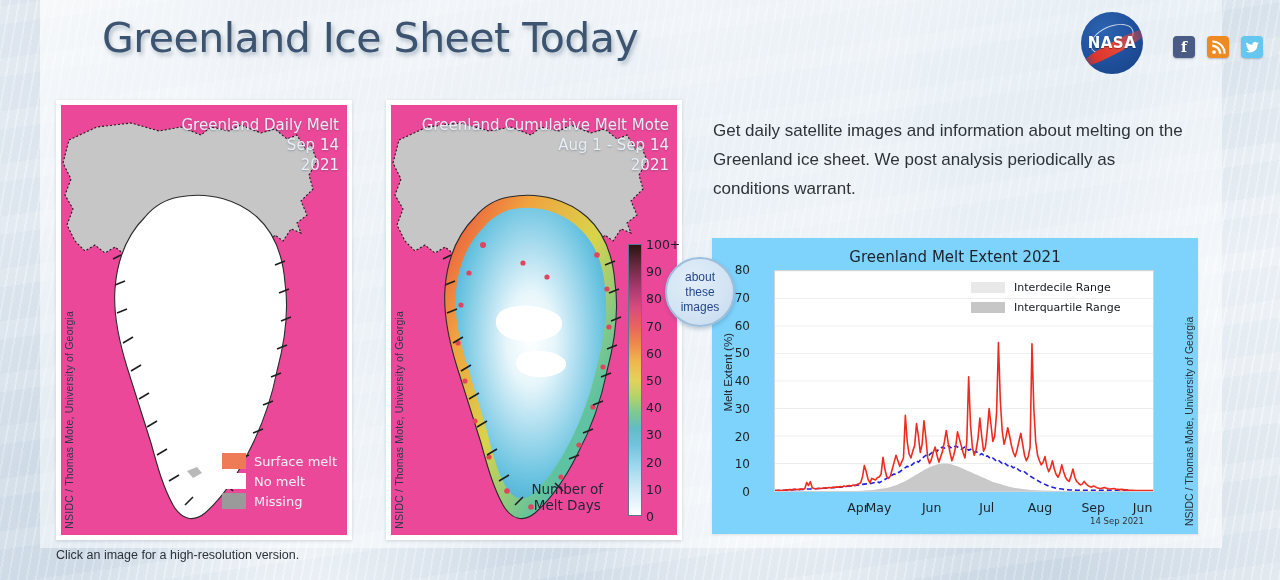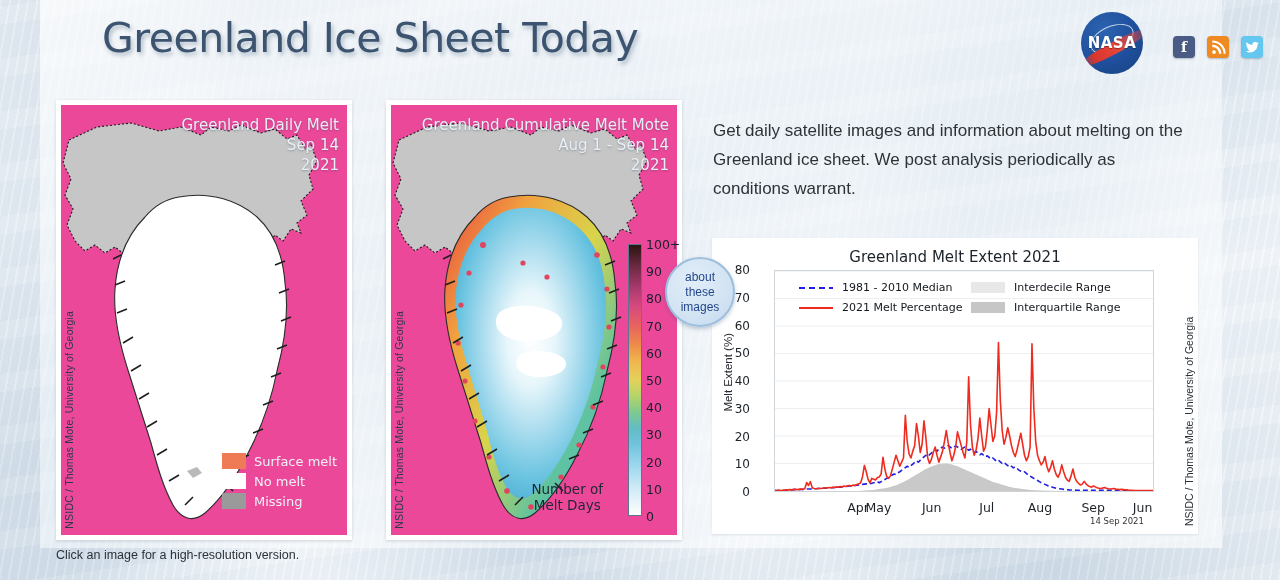--- a/index.html
+++ b/index.html
@@ -151,21 +151,21 @@
   
   #intro {
     position:absolute; left:713px; top:116px; width:480px; z-index:5;
     font-size:17px; line-height:29px; color:#2e3338;
     font-family:"Liberation Sans", sans-serif;
   }
 
   
   #chart-panel {
     position:absolute; left:712px; top:238px; width:486px; height:296px; z-index:5;
-    background:#ffffff;
+    background:#7dd3fc;
     box-shadow:0 1px 2px rgba(100,120,140,0.18);
   }
   #chart-title {
     position:absolute; left:0; right:0; top:10px; text-align:center;
     font-size:15px; color:#1d232b; font-family:"DejaVu Sans", sans-serif;
   }
   #chart-credit {
     position:absolute; right:3px; top:10px; height:278px;
     writing-mode:vertical-rl; transform:rotate(180deg);
     font-size:10.5px; color:#2b323a; display:flex; align-items:center;
@@ -366,38 +366,20 @@
         <line x1="0" y1="111" x2="380" y2="111" stroke="#eceef0" stroke-width="1"></line>
         <line x1="0" y1="83.25" x2="380" y2="83.25" stroke="#eceef0" stroke-width="1"></line>
         <line x1="0" y1="55.5" x2="380" y2="55.5" stroke="#eceef0" stroke-width="1"></line>
         <line x1="0" y1="27.75" x2="380" y2="27.75" stroke="#eceef0" stroke-width="1"></line>
         <line x1="0" y1="0" x2="380" y2="0" stroke="#eceef0" stroke-width="1"></line>
         <path d="M0,222 L1.87,222.00 L3.74,222.00 L5.62,222.00 L7.49,222.00 L9.36,222.00 L11.23,222.00 L13.10,222.00 L14.98,222.00 L16.85,222.00 L18.72,222.00 L20.59,222.00 L22.46,222.00 L24.33,222.00 L26.21,222.00 L28.08,222.00 L29.95,222.00 L31.82,222.00 L33.69,222.00 L35.57,222.00 L37.44,222.00 L39.31,222.00 L41.18,222.00 L43.05,222.00 L44.93,222.00 L46.80,222.00 L48.67,222.00 L50.54,222.00 L52.41,222.00 L54.29,222.00 L56.16,222.00 L58.03,222.00 L59.90,222.00 L61.77,222.00 L63.65,222.00 L65.52,222.00 L67.39,222.00 L69.26,222.00 L71.13,222.00 L73.00,222.00 L74.88,222.00 L76.75,222.00 L78.62,222.00 L80.49,222.00 L82.36,222.00 L84.24,222.00 L86.11,222.00 L87.98,222.00 L89.85,221.72 L91.72,221.72 L93.60,221.72 L95.47,221.72 L97.34,221.44 L99.21,221.44 L101.08,221.44 L102.96,221.44 L104.83,221.17 L106.70,221.17 L108.57,220.89 L110.44,220.89 L112.32,220.61 L114.19,220.61 L116.06,220.34 L117.93,220.06 L119.80,219.78 L121.67,219.50 L123.55,219.22 L125.42,218.95 L127.29,218.39 L129.16,217.84 L131.03,217.28 L132.91,216.73 L134.78,216.17 L136.65,215.34 L138.52,214.51 L140.39,213.68 L142.27,212.84 L144.14,212.01 L146.01,211.18 L147.88,210.34 L149.75,209.24 L151.63,208.13 L153.50,207.57 L155.37,206.74 L157.24,205.91 L159.11,205.35 L160.99,204.80 L162.86,204.24 L164.73,203.96 L166.60,203.69 L168.47,203.41 L170.34,203.13 L172.22,203.13 L174.09,203.13 L175.96,203.41 L177.83,203.69 L179.70,203.96 L181.58,204.24 L183.45,204.80 L185.32,205.35 L187.19,205.91 L189.06,206.46 L190.94,207.01 L192.81,207.57 L194.68,208.13 L196.55,208.68 L198.42,209.24 L200.30,209.79 L202.17,210.34 L204.04,210.90 L205.91,211.46 L207.78,212.01 L209.66,212.56 L211.53,213.12 L213.40,213.68 L215.27,214.23 L217.14,214.78 L219.01,215.34 L220.89,215.90 L222.76,216.45 L224.63,216.73 L226.50,217.00 L228.37,217.28 L230.25,217.56 L232.12,217.84 L233.99,218.12 L235.86,218.39 L237.73,218.67 L239.61,218.95 L241.48,219.22 L243.35,219.50 L245.22,219.78 L247.09,220.06 L248.97,220.34 L250.84,220.47 L252.71,220.61 L254.58,220.75 L256.45,220.89 L258.33,221.03 L260.20,221.17 L262.07,221.22 L263.94,221.31 L265.81,221.39 L267.68,221.44 L269.56,221.50 L271.43,221.56 L273.30,221.61 L275.17,221.67 L277.04,221.72 L278.92,221.72 L280.79,221.72 L282.66,221.78 L284.53,221.83 L286.40,221.86 L288.28,221.89 L290.15,221.92 L292.02,221.94 L293.89,221.94 L295.76,221.97 L297.64,221.97 L299.51,222.00 L301.38,222.00 L303.25,222.00 L305.12,222.00 L307.00,222.00 L308.87,222.00 L310.74,222.00 L312.61,222.00 L314.48,222.00 L316.35,222.00 L318.23,222.00 L320.10,222.00 L321.97,222.00 L323.84,222.00 L325.71,222.00 L327.59,222.00 L329.46,222.00 L331.33,222.00 L333.20,222.00 L335.07,222.00 L336.95,222.00 L338.82,222.00 L340.69,222.00 L342.56,222.00 L344.43,222.00 L346.31,222.00 L348.18,222.00 L350.05,222.00 L351.92,222.00 L353.79,222.00 L355.67,222.00 L357.54,NaN L359.41,NaN L361.28,NaN L363.15,NaN L365.02,NaN L366.90,NaN L368.77,NaN L370.64,NaN L372.51,NaN L374.38,NaN L376.26,NaN L378.13,NaN L380.00,NaN L380.00,NaN L378.13,NaN L376.26,NaN L374.38,NaN L372.51,NaN L370.64,NaN L368.77,NaN L366.90,NaN L365.02,NaN L363.15,NaN L361.28,NaN L359.41,NaN L357.54,NaN L355.67,NaN L353.79,NaN L351.92,NaN L350.05,222.00 L348.18,222.00 L346.31,222.00 L344.43,222.00 L342.56,222.00 L340.69,222.00 L338.82,222.00 L336.95,222.00 L335.07,221.97 L333.20,221.97 L331.33,221.97 L329.46,221.94 L327.59,221.94 L325.71,221.92 L323.84,221.89 L321.97,221.86 L320.10,221.83 L318.23,221.78 L316.35,221.72 L314.48,221.67 L312.61,221.58 L310.74,221.50 L308.87,221.44 L307.00,221.31 L305.12,221.17 L303.25,221.03 L301.38,220.89 L299.51,220.75 L297.64,220.61 L295.76,220.34 L293.89,220.06 L292.02,219.78 L290.15,219.50 L288.28,219.22 L286.40,218.67 L284.53,218.39 L282.66,217.84 L280.79,217.56 L278.92,217.00 L277.04,216.45 L275.17,215.90 L273.30,215.34 L271.43,214.78 L269.56,214.23 L267.68,213.68 L265.81,213.12 L263.94,212.56 L262.07,212.01 L260.20,211.46 L258.33,210.90 L256.45,210.07 L254.58,209.24 L252.71,208.40 L250.84,207.57 L248.97,206.74 L247.09,205.63 L245.22,204.52 L243.35,203.41 L241.48,202.30 L239.61,200.91 L237.73,199.52 L235.86,198.13 L233.99,196.75 L232.12,195.08 L230.25,193.42 L228.37,191.75 L226.50,190.09 L224.63,188.15 L222.76,186.20 L220.89,184.26 L219.01,182.32 L217.14,180.38 L215.27,178.16 L213.40,175.94 L211.53,173.72 L209.66,171.50 L207.78,169.28 L205.91,167.06 L204.04,164.84 L202.17,162.62 L200.30,160.40 L198.42,158.18 L196.55,155.95 L194.68,153.74 L192.81,151.51 L190.94,149.30 L189.06,147.07 L187.19,145.13 L185.32,143.19 L183.45,141.25 L181.58,139.31 L179.70,137.64 L177.83,135.97 L175.96,134.59 L174.09,133.20 L172.22,132.09 L170.34,131.26 L168.47,130.43 L166.60,129.87 L164.73,129.59 L162.86,129.31 L160.99,129.31 L159.11,129.59 L157.24,129.87 L155.37,130.43 L153.50,130.98 L151.63,131.81 L149.75,132.64 L147.88,133.75 L146.01,134.87 L144.14,136.25 L142.27,137.64 L140.39,139.31 L138.52,140.97 L136.65,142.91 L134.78,144.85 L132.91,147.07 L131.03,149.30 L129.16,151.51 L127.29,153.74 L125.42,155.95 L123.55,158.18 L121.67,160.40 L119.80,162.62 L117.93,164.84 L116.06,167.06 L114.19,169.28 L112.32,171.50 L110.44,173.72 L108.57,175.94 L106.70,178.16 L104.83,180.38 L102.96,182.32 L101.08,184.26 L99.21,186.20 L97.34,188.15 L95.47,190.09 L93.60,191.75 L91.72,193.42 L89.85,195.08 L87.98,196.75 L86.11,198.13 L84.24,199.52 L82.36,200.91 L80.49,202.30 L78.62,203.41 L76.75,204.52 L74.88,205.63 L73.00,206.74 L71.13,207.57 L69.26,208.40 L67.39,209.24 L65.52,210.07 L63.65,210.90 L61.77,211.46 L59.90,212.01 L58.03,212.56 L56.16,213.12 L54.29,213.68 L52.41,214.23 L50.54,214.78 L48.67,215.06 L46.80,215.62 L44.93,215.90 L43.05,216.17 L41.18,216.45 L39.31,216.73 L37.44,217.00 L35.57,217.28 L33.69,217.56 L31.82,217.84 L29.95,218.12 L28.08,218.39 L26.21,218.39 L24.33,218.67 L22.46,218.95 L20.59,218.95 L18.72,219.22 L16.85,219.50 L14.98,219.50 L13.10,219.78 L11.23,219.78 L9.36,220.06 L7.49,220.06 L5.62,220.34 L3.74,220.34 L1.87,220.61 L0.00,220.61 Z" fill="#e9e9e9" stroke="none"></path>
         <path d="M0,222 L1.87,222.00 L3.74,222.00 L5.62,222.00 L7.49,222.00 L9.36,222.00 L11.23,222.00 L13.10,222.00 L14.98,222.00 L16.85,222.00 L18.72,222.00 L20.59,222.00 L22.46,222.00 L24.33,222.00 L26.21,222.00 L28.08,222.00 L29.95,222.00 L31.82,222.00 L33.69,222.00 L35.57,222.00 L37.44,222.00 L39.31,222.00 L41.18,222.00 L43.05,222.00 L44.93,222.00 L46.80,222.00 L48.67,222.00 L50.54,222.00 L52.41,222.00 L54.29,222.00 L56.16,222.00 L58.03,222.00 L59.90,222.00 L61.77,222.00 L63.65,222.00 L65.52,222.00 L67.39,222.00 L69.26,222.00 L71.13,222.00 L73.00,222.00 L74.88,222.00 L76.75,222.00 L78.62,222.00 L80.49,222.00 L82.36,222.00 L84.24,222.00 L86.11,221.72 L87.98,221.72 L89.85,221.44 L91.72,221.44 L93.60,221.17 L95.47,221.17 L97.34,220.89 L99.21,220.89 L101.08,220.61 L102.96,220.34 L104.83,220.06 L106.70,219.78 L108.57,219.50 L110.44,219.22 L112.32,218.95 L114.19,218.39 L116.06,217.84 L117.93,217.28 L119.80,216.73 L121.67,216.17 L123.55,215.34 L125.42,214.51 L127.29,213.68 L129.16,212.84 L131.03,212.01 L132.91,210.90 L134.78,209.79 L136.65,208.68 L138.52,207.57 L140.39,206.46 L142.27,205.35 L144.14,204.24 L146.01,203.13 L147.88,202.02 L149.75,200.91 L151.63,199.80 L153.50,198.97 L155.37,198.13 L157.24,197.30 L159.11,196.47 L160.99,195.91 L162.86,195.36 L164.73,194.81 L166.60,194.53 L168.47,194.25 L170.34,194.25 L172.22,194.25 L174.09,194.53 L175.96,194.81 L177.83,195.36 L179.70,195.91 L181.58,196.47 L183.45,197.03 L185.32,197.86 L187.19,198.69 L189.06,199.52 L190.94,200.35 L192.81,201.19 L194.68,202.02 L196.55,202.85 L198.42,203.69 L200.30,204.52 L202.17,205.35 L204.04,206.18 L205.91,207.01 L207.78,207.85 L209.66,208.68 L211.53,209.51 L213.40,210.34 L215.27,211.18 L217.14,212.01 L219.01,212.84 L220.89,213.40 L222.76,213.95 L224.63,214.51 L226.50,215.06 L228.37,215.62 L230.25,216.17 L232.12,216.73 L233.99,217.28 L235.86,217.84 L237.73,218.12 L239.61,218.67 L241.48,218.95 L243.35,219.22 L245.22,219.50 L247.09,219.78 L248.97,220.06 L250.84,220.34 L252.71,220.61 L254.58,220.75 L256.45,220.89 L258.33,221.03 L260.20,221.17 L262.07,221.31 L263.94,221.44 L265.81,221.50 L267.68,221.58 L269.56,221.67 L271.43,221.72 L273.30,221.78 L275.17,221.83 L277.04,221.86 L278.92,221.89 L280.79,221.92 L282.66,221.94 L284.53,221.94 L286.40,221.97 L288.28,221.97 L290.15,222.00 L292.02,222.00 L293.89,222.00 L295.76,222.00 L297.64,222.00 L299.51,222.00 L301.38,222.00 L303.25,222.00 L305.12,222.00 L307.00,222.00 L308.87,222.00 L310.74,222.00 L312.61,222.00 L314.48,222.00 L316.35,222.00 L318.23,222.00 L320.10,222.00 L321.97,222.00 L323.84,222.00 L325.71,222.00 L327.59,222.00 L329.46,222.00 L331.33,222.00 L333.20,222.00 L335.07,222.00 L336.95,222.00 L338.82,222.00 L340.69,222.00 L342.56,222.00 L344.43,222.00 L346.31,222.00 L348.18,222.00 L350.05,222.00 L351.92,222.00 L353.79,222.00 L355.67,222.00 L357.54,NaN L359.41,NaN L361.28,NaN L363.15,NaN L365.02,NaN L366.90,NaN L368.77,NaN L370.64,NaN L372.51,NaN L374.38,NaN L376.26,NaN L378.13,NaN L380.00,NaN L380.00,NaN L378.13,NaN L376.26,NaN L374.38,NaN L372.51,NaN L370.64,NaN L368.77,NaN L366.90,NaN L365.02,NaN L363.15,NaN L361.28,NaN L359.41,NaN L357.54,NaN L355.67,NaN L353.79,NaN L351.92,NaN L350.05,NaN L348.18,NaN L346.31,NaN L344.43,NaN L342.56,NaN L340.69,NaN L338.82,NaN L336.95,222.00 L335.07,222.00 L333.20,222.00 L331.33,222.00 L329.46,222.00 L327.59,222.00 L325.71,222.00 L323.84,222.00 L321.97,222.00 L320.10,222.00 L318.23,221.97 L316.35,221.97 L314.48,221.94 L312.61,221.94 L310.74,221.92 L308.87,221.89 L307.00,221.86 L305.12,221.83 L303.25,221.78 L301.38,221.72 L299.51,221.67 L297.64,221.58 L295.76,221.50 L293.89,221.44 L292.02,221.31 L290.15,221.17 L288.28,221.03 L286.40,220.89 L284.53,220.75 L282.66,220.61 L280.79,220.34 L278.92,220.06 L277.04,219.78 L275.17,219.50 L273.30,218.95 L271.43,218.67 L269.56,218.12 L267.68,217.56 L265.81,217.00 L263.94,216.45 L262.07,215.90 L260.20,215.06 L258.33,214.51 L256.45,213.95 L254.58,213.40 L252.71,212.84 L250.84,212.29 L248.97,211.73 L247.09,210.90 L245.22,210.34 L243.35,209.51 L241.48,208.68 L239.61,207.85 L237.73,207.01 L235.86,206.18 L233.99,205.35 L232.12,204.24 L230.25,203.13 L228.37,202.02 L226.50,200.91 L224.63,199.80 L222.76,198.41 L220.89,197.03 L219.01,195.64 L217.14,194.25 L215.27,192.86 L213.40,191.47 L211.53,189.81 L209.66,188.15 L207.78,186.48 L205.91,184.81 L204.04,183.15 L202.17,181.21 L200.30,179.26 L198.42,177.60 L196.55,175.94 L194.68,174.27 L192.81,172.60 L190.94,170.94 L189.06,169.28 L187.19,167.61 L185.32,165.94 L183.45,164.28 L181.58,162.62 L179.70,160.95 L177.83,159.56 L175.96,158.18 L174.09,157.06 L172.22,155.95 L170.34,154.84 L168.47,154.01 L166.60,153.18 L164.73,152.63 L162.86,152.07 L160.99,151.79 L159.11,151.51 L157.24,151.51 L155.37,151.51 L153.50,151.79 L151.63,152.07 L149.75,152.63 L147.88,153.18 L146.01,154.01 L144.14,154.84 L142.27,155.95 L140.39,157.06 L138.52,158.18 L136.65,159.56 L134.78,160.95 L132.91,162.62 L131.03,164.28 L129.16,165.94 L127.29,167.61 L125.42,169.28 L123.55,170.94 L121.67,172.60 L119.80,174.27 L117.93,175.94 L116.06,177.60 L114.19,179.26 L112.32,181.21 L110.44,183.15 L108.57,184.81 L106.70,186.48 L104.83,188.15 L102.96,189.81 L101.08,191.47 L99.21,192.86 L97.34,194.25 L95.47,195.64 L93.60,197.03 L91.72,198.41 L89.85,199.80 L87.98,200.91 L86.11,202.02 L84.24,203.13 L82.36,204.24 L80.49,205.35 L78.62,206.18 L76.75,207.01 L74.88,207.85 L73.00,208.68 L71.13,209.51 L69.26,210.34 L67.39,210.90 L65.52,211.73 L63.65,212.29 L61.77,212.84 L59.90,213.40 L58.03,213.95 L56.16,214.51 L54.29,215.06 L52.41,215.34 L50.54,215.90 L48.67,216.17 L46.80,216.45 L44.93,216.73 L43.05,217.00 L41.18,217.28 L39.31,217.56 L37.44,217.84 L35.57,218.12 L33.69,218.39 L31.82,218.67 L29.95,218.67 L28.08,218.95 L26.21,219.22 L24.33,219.22 L22.46,219.50 L20.59,219.78 L18.72,219.78 L16.85,220.06 L14.98,220.06 L13.10,220.34 L11.23,220.34 L9.36,220.61 L7.49,220.61 L5.62,220.89 L3.74,220.89 L1.87,221.17 L0.00,221.17 Z" fill="#c9c9c9" stroke="none"></path>
         <path d="M0,221.445 L1.87,221.44 L3.74,221.44 L5.62,221.17 L7.49,221.17 L9.36,221.17 L11.23,221.17 L13.10,220.89 L14.98,220.89 L16.85,220.89 L18.72,220.61 L20.59,220.61 L22.46,220.61 L24.33,220.61 L26.21,220.34 L28.08,220.34 L29.95,220.34 L31.82,220.06 L33.69,220.06 L35.57,220.06 L37.44,219.78 L39.31,219.78 L41.18,219.78 L43.05,219.50 L44.93,219.50 L46.80,219.22 L48.67,219.22 L50.54,219.22 L52.41,218.95 L54.29,218.95 L56.16,218.67 L58.03,218.67 L59.90,218.39 L61.77,218.39 L63.65,218.12 L65.52,218.12 L67.39,217.84 L69.26,217.56 L71.13,217.56 L73.00,217.28 L74.88,217.00 L76.75,217.00 L78.62,216.73 L80.49,216.45 L82.36,216.17 L84.24,215.90 L86.11,215.62 L87.98,215.34 L89.85,215.06 L91.72,214.78 L93.60,214.51 L95.47,214.78 L97.34,214.23 L99.21,213.68 L101.08,213.12 L102.96,212.56 L104.83,213.68 L106.70,212.56 L108.57,211.46 L110.44,210.34 L112.32,209.24 L114.19,208.13 L116.06,207.01 L117.93,205.91 L119.80,204.80 L121.67,205.35 L123.55,203.69 L125.42,202.57 L127.29,201.19 L129.16,199.80 L131.03,198.41 L132.91,197.03 L134.78,198.13 L136.65,196.47 L138.52,194.81 L140.39,193.14 L142.27,191.47 L144.14,192.86 L146.01,190.92 L147.88,189.25 L149.75,187.59 L151.63,185.93 L153.50,187.31 L155.37,185.37 L157.24,183.70 L159.11,182.04 L160.99,180.38 L162.86,181.76 L164.73,179.82 L166.60,178.71 L168.47,177.60 L170.34,178.71 L172.22,177.05 L174.09,176.21 L175.96,177.60 L177.83,178.99 L179.70,177.60 L181.58,176.49 L183.45,177.60 L185.32,178.71 L187.19,179.82 L189.06,178.71 L190.94,177.60 L192.81,179.26 L194.68,180.93 L196.55,179.82 L198.42,181.49 L200.30,183.15 L202.17,182.04 L204.04,183.70 L205.91,185.37 L207.78,184.26 L209.66,185.93 L211.53,187.59 L213.40,186.48 L215.27,188.15 L217.14,189.81 L219.01,188.70 L220.89,190.37 L222.76,192.03 L224.63,190.92 L226.50,192.59 L228.37,194.25 L230.25,193.14 L232.12,194.81 L233.99,196.47 L235.86,195.36 L237.73,197.03 L239.61,198.69 L241.48,197.58 L243.35,199.25 L245.22,200.91 L247.09,202.02 L248.97,203.13 L250.84,202.57 L252.71,204.24 L254.58,205.91 L256.45,207.01 L258.33,208.13 L260.20,209.24 L262.07,210.34 L263.94,211.46 L265.81,212.56 L267.68,213.68 L269.56,214.51 L271.43,215.34 L273.30,216.17 L275.17,217.00 L277.04,217.56 L278.92,218.12 L280.79,218.67 L282.66,219.22 L284.53,219.50 L286.40,219.78 L288.28,220.06 L290.15,220.34 L292.02,220.61 L293.89,220.75 L295.76,220.89 L297.64,220.95 L299.51,221.03 L301.38,221.11 L303.25,221.17 L305.12,221.17 L307.00,221.17 L308.87,221.17 L310.74,221.17 L312.61,221.17 L314.48,221.17 L316.35,221.17 L318.23,221.17 L320.10,221.17 L321.97,221.17 L323.84,221.17 L325.71,221.17 L327.59,221.17 L329.46,221.17 L331.33,221.17 L333.20,221.17 L335.07,221.17 L336.95,221.17 L338.82,221.17 L340.69,221.17 L342.56,221.17 L344.43,221.17 L346.31,221.17 L348.18,221.17 L350.05,221.17 L351.92,221.17 L353.79,221.17 L355.67,221.17 L357.54,NaN L359.41,NaN L361.28,NaN L363.15,NaN L365.02,NaN L366.90,NaN L368.77,NaN L370.64,NaN L372.51,NaN L374.38,NaN L376.26,NaN L378.13,NaN L380.00,NaN" fill="none" stroke="#2020e0" stroke-width="1.6" stroke-linejoin="round" stroke-dasharray="5 3"></path>
         <path d="M0,221.445 L1.87,221.44 L3.74,221.17 L5.62,221.44 L7.49,221.17 L9.36,221.17 L11.23,220.89 L13.10,220.89 L14.98,220.61 L16.85,220.89 L18.72,220.34 L20.59,220.34 L22.46,220.61 L24.33,220.34 L26.21,220.06 L28.08,220.34 L29.95,219.78 L31.82,213.40 L33.69,216.45 L35.57,212.56 L37.44,218.67 L39.31,219.50 L41.18,219.78 L43.05,219.50 L44.93,219.22 L46.80,219.50 L48.67,218.95 L50.54,218.67 L52.41,218.95 L54.29,218.39 L56.16,218.67 L58.03,218.12 L59.90,218.39 L61.77,217.84 L63.65,218.12 L65.52,217.56 L67.39,217.84 L69.26,217.00 L71.13,217.56 L73.00,216.73 L74.88,216.45 L76.75,217.00 L78.62,215.90 L80.49,216.45 L82.36,215.34 L84.24,214.78 L86.11,213.68 L87.98,207.57 L89.85,196.19 L91.72,202.57 L93.60,210.34 L95.47,213.68 L97.34,209.24 L99.21,210.07 L101.08,210.90 L102.96,208.40 L104.83,207.85 L106.70,204.80 L108.57,187.87 L110.44,199.80 L112.32,207.57 L114.19,209.24 L116.06,206.74 L117.93,199.80 L119.80,192.86 L121.67,185.93 L123.55,191.47 L125.42,197.03 L127.29,192.86 L129.16,188.70 L131.03,145.69 L132.91,172.05 L134.78,184.54 L136.65,188.70 L138.52,181.76 L140.39,176.21 L142.27,154.01 L144.14,166.50 L146.01,183.15 L147.88,174.82 L149.75,151.24 L151.63,167.89 L153.50,188.70 L155.37,194.25 L157.24,190.09 L159.11,183.15 L160.99,177.60 L162.86,185.93 L164.73,192.86 L166.60,187.31 L168.47,181.76 L170.34,172.05 L172.22,160.95 L174.09,173.44 L175.96,183.15 L177.83,191.47 L179.70,185.93 L181.58,177.60 L183.45,162.34 L185.32,169.28 L187.19,176.21 L189.06,183.15 L190.94,188.70 L192.81,172.05 L194.68,106.84 L196.55,155.40 L198.42,177.60 L200.30,185.93 L202.17,180.38 L204.04,169.28 L205.91,148.46 L207.78,166.50 L209.66,181.76 L211.53,177.60 L213.40,160.95 L215.27,138.75 L217.14,155.40 L219.01,172.05 L220.89,166.50 L222.76,142.91 L224.63,72.15 L226.50,130.43 L228.37,160.95 L230.25,174.82 L232.12,167.89 L233.99,158.18 L235.86,166.50 L237.73,176.21 L239.61,183.15 L241.48,187.31 L243.35,180.38 L245.22,172.05 L247.09,163.72 L248.97,174.82 L250.84,185.93 L252.71,191.47 L254.58,187.31 L256.45,177.60 L258.33,73.54 L260.20,138.75 L262.07,172.05 L263.94,185.93 L265.81,191.47 L267.68,195.64 L269.56,192.86 L271.43,187.31 L273.30,197.03 L275.17,202.57 L277.04,198.41 L278.92,191.47 L280.79,199.80 L282.66,205.35 L284.53,208.13 L286.40,203.96 L288.28,195.64 L290.15,202.57 L292.02,208.13 L293.89,210.90 L295.76,212.29 L297.64,206.74 L299.51,199.80 L301.38,208.13 L303.25,212.29 L305.12,214.23 L307.00,215.90 L308.87,215.06 L310.74,212.29 L312.61,214.78 L314.48,216.45 L316.35,217.56 L318.23,218.12 L320.10,217.00 L321.97,217.84 L323.84,218.67 L325.71,219.22 L327.59,219.50 L329.46,218.95 L331.33,218.39 L333.20,219.22 L335.07,219.78 L336.95,220.06 L338.82,219.78 L340.69,219.50 L342.56,220.06 L344.43,220.34 L346.31,220.61 L348.18,220.34 L350.05,220.61 L351.92,220.89 L353.79,220.89 L355.67,221.17 L357.54,221.17 L359.41,221.17 L361.28,221.44 L363.15,221.44 L365.02,221.44 L366.90,221.44 L368.77,221.44 L370.64,221.44 L372.51,221.44 L374.38,221.44 L376.26,221.44 L378.13,221.44 L380.00,221.44" fill="none" stroke="#ef2b1f" stroke-width="1.6" stroke-linejoin="round"></path>
       </svg>
-    <div class="legend-box" style="left:24px; top:10px;">
-      <div class="legend-row">
-        <span class="key">
-          <svg width="34" height="11">
-              <line x1="0" y1="6" x2="34" y2="6" stroke="#2020e0" stroke-width="2" stroke-dasharray="6 4"></line>
-            </svg>
-        </span>
-        <span>1981 - 2010 Median</span>
-      </div>
-      <div class="legend-row">
-        <span class="key">
-          <svg width="34" height="11">
-              <line x1="0" y1="6" x2="34" y2="6" stroke="#ef2b1f" stroke-width="2"></line>
-            </svg>
-        </span>
-        <span>2021 Melt Percentage</span>
-      </div>
-    </div>
     <div class="legend-box" style="left:196px; top:10px;">
       <div class="legend-row">
         <span class="key" style="background:#e8e8e8"></span>
         <span>Interdecile Range</span>
       </div>
       <div class="legend-row">
         <span class="key" style="background:#c6c6c6"></span>
         <span>Interquartile Range</span>
       </div>
     </div>

